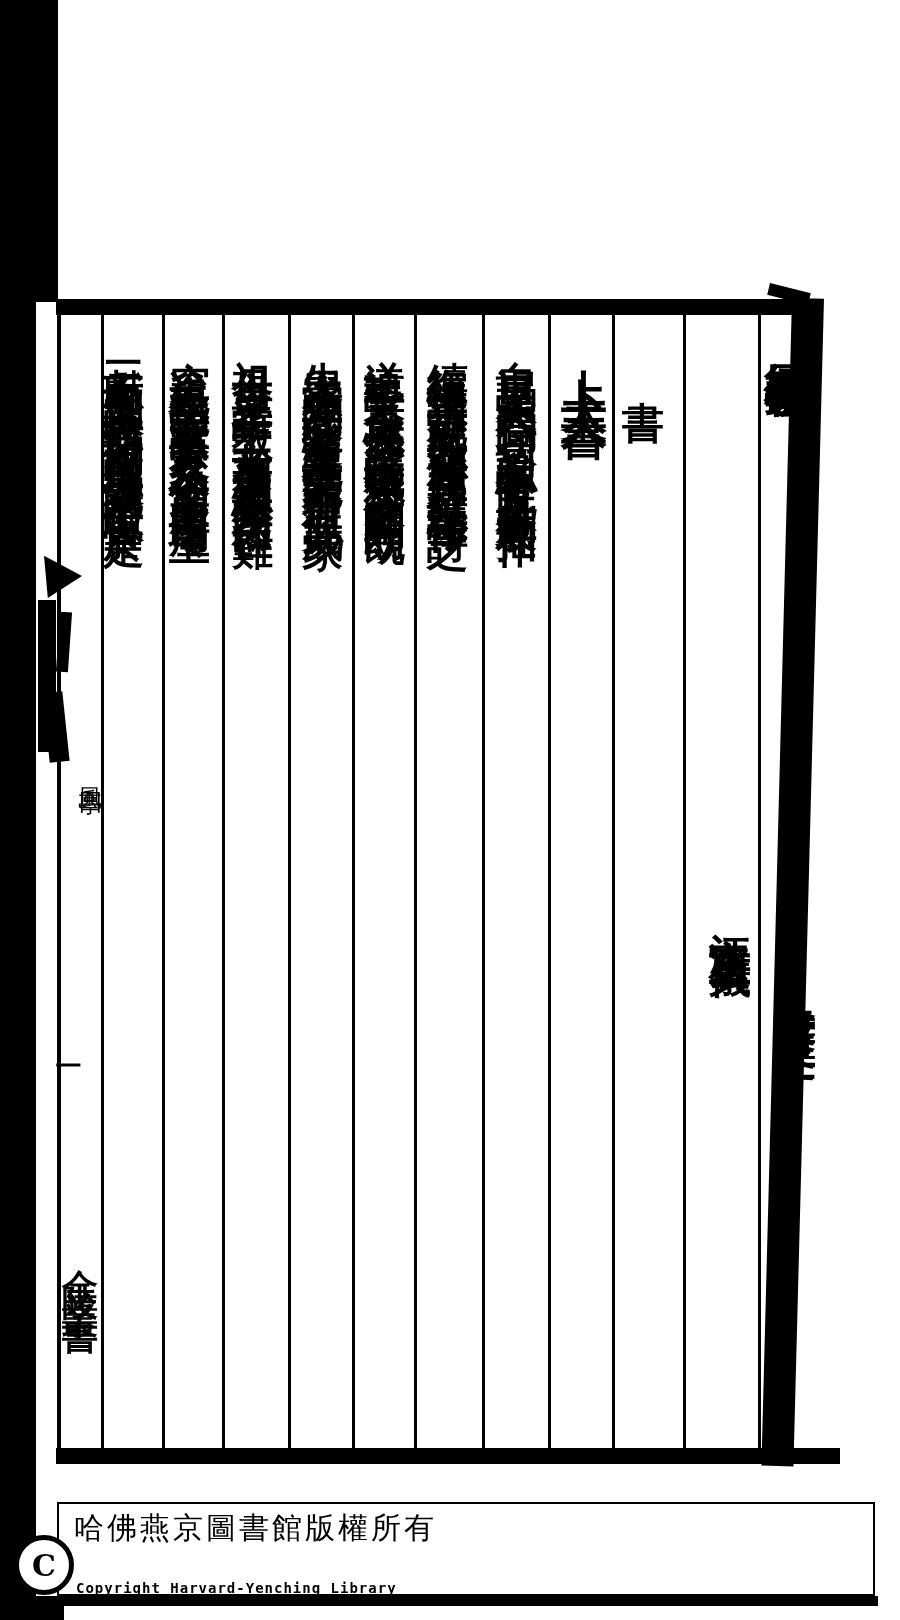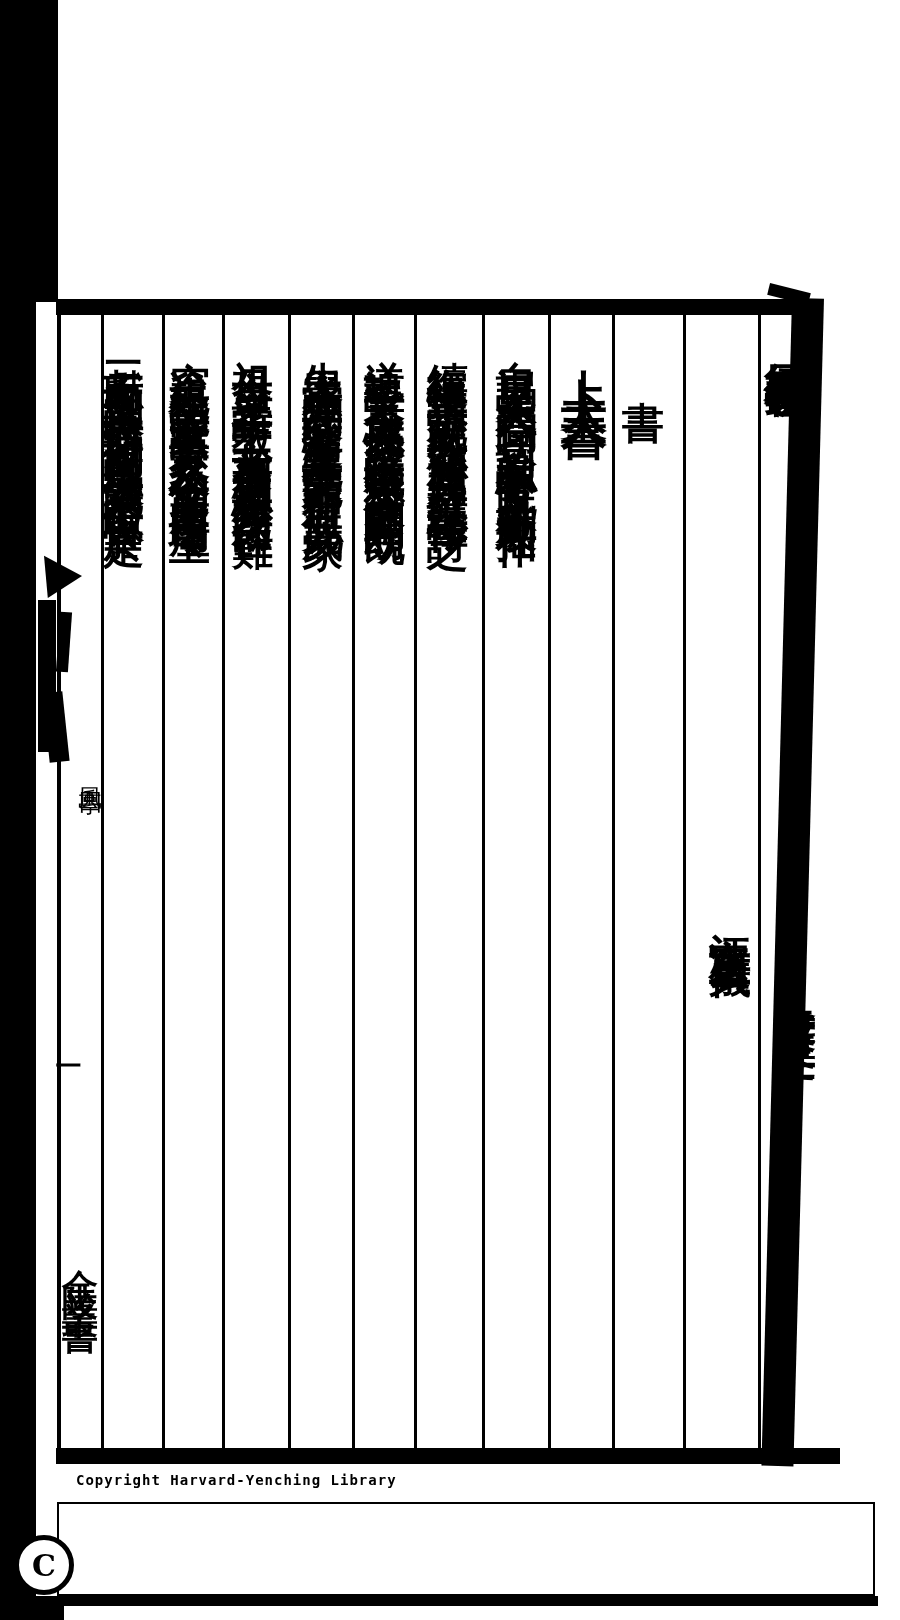--- a/index.html
+++ b/index.html
@@ -10,21 +10,21 @@
          line-height:1;white-space:nowrap;color:#000;
          font-family:"DejaVu Serif","Liberation Serif",serif;}
   .vline{position:absolute;top:314px;height:1136px;width:3px;background:#000;}
   .stampbox{position:absolute;left:57px;top:1502px;width:818px;height:94px;
             border:2px solid #000;background:#fff;box-sizing:border-box;z-index:4;}
   .cmark{position:absolute;left:14px;top:1535px;width:50px;height:50px;border:5px solid #000;
          border-radius:50%;background:#fff;z-index:5;display:flex;align-items:center;justify-content:center;
          font-size:30px;font-weight:bold;font-family:"DejaVu Serif",serif;}
   .stamp-zh{position:absolute;left:74px;top:1508px;font-size:30px;letter-spacing:3px;z-index:5;
             font-family:"DejaVu Serif","Liberation Serif",serif;}
-  .stamp-en{position:absolute;left:76px;top:1472px;font:bold 14px "DejaVu Sans Mono","Liberation Mono",monospace;
+  .stamp-en{position:absolute;left:76px;top:1580px;font:bold 14px "DejaVu Sans Mono","Liberation Mono",monospace;
             letter-spacing:1px;z-index:5;}
 </style>
 </head>
 <body>
 
 <div class="page">
 
   <div class="ink" style="left:0;top:0;width:36px;height:1620px;"></div>
   <div class="ink" style="left:36px;top:0;width:22px;height:302px;"></div>
   <div class="ink" style="left:44px;top:552px;width:38px;height:46px;clip-path:polygon(0 8%,100% 52%,10% 100%);"></div>
@@ -70,15 +70,16 @@
   <div class="vtext" style="left:103px;top:328px;font-size:41px;letter-spacing:7.6px;font-weight:bold;">三獻而受刖珠晦投而按劍而且驅人饑寒不暇古學於是</div>
 
   <div class="vtext" style="left:78px;top:768px;font-size:24px;letter-spacing:3px;">風亭四</div>
   <div class="vtext" style="left:56px;top:1052px;font-size:26px;font-weight:bold;">一</div>
   <div class="vtext" style="left:63px;top:1240px;font-size:36px;letter-spacing:16px;font-weight:bold;">金陵叢書</div>
 
   <div class="stampbox"></div>
   <div class="cmark">
     <span>C</span>
   </div>
+  <div class="stamp-zh">哈佛燕京圖書館版權所有</div>
   <div class="stamp-en">Copyright Harvard-Yenching Library</div>
 
 </div>
 
 </body></html>

